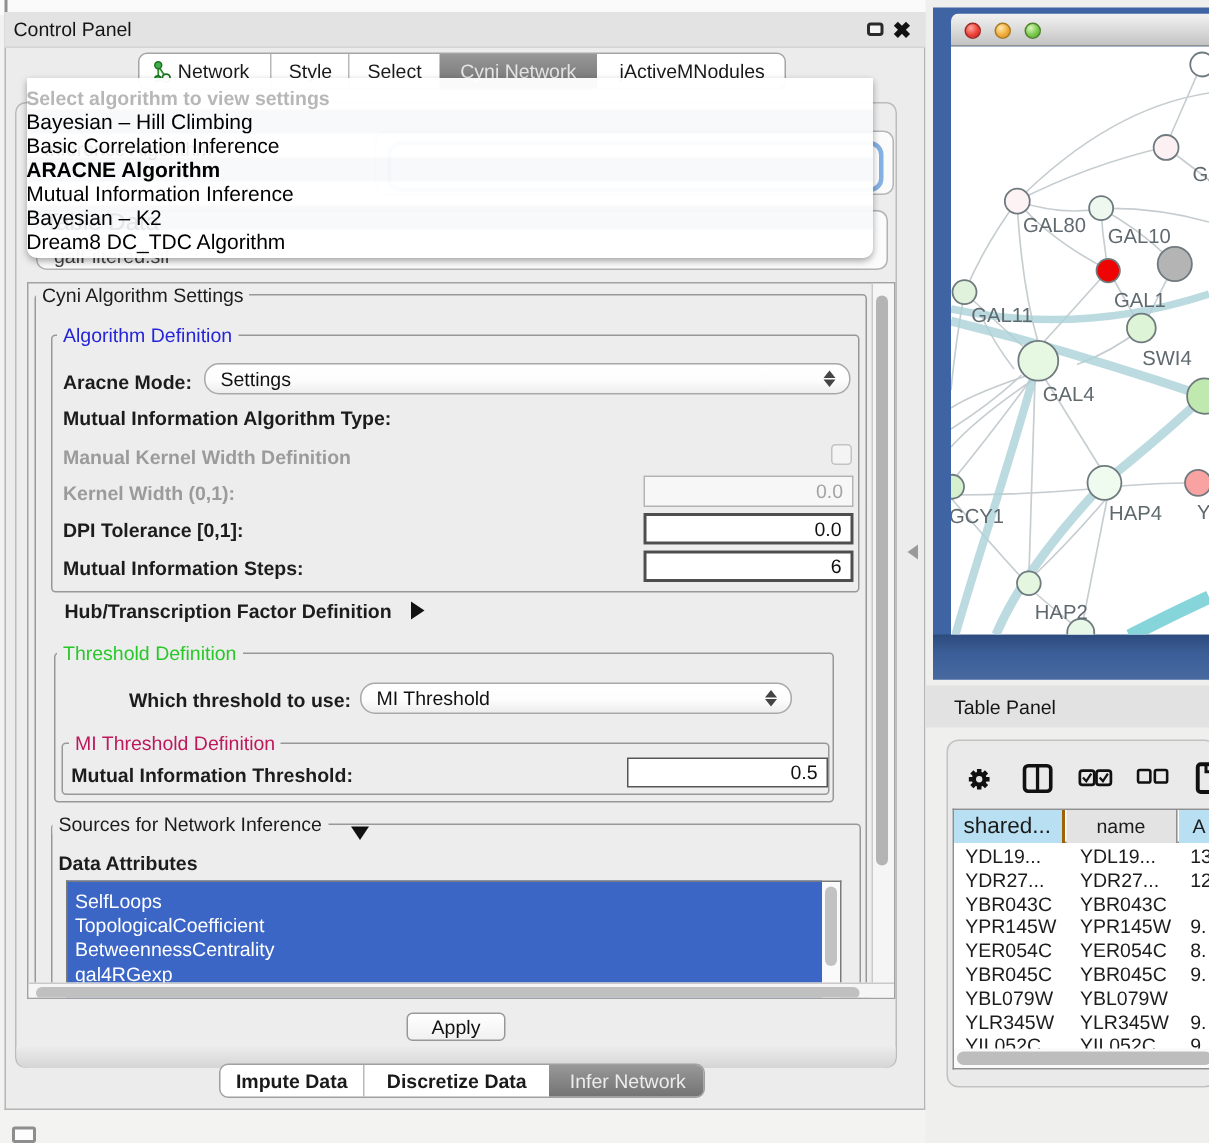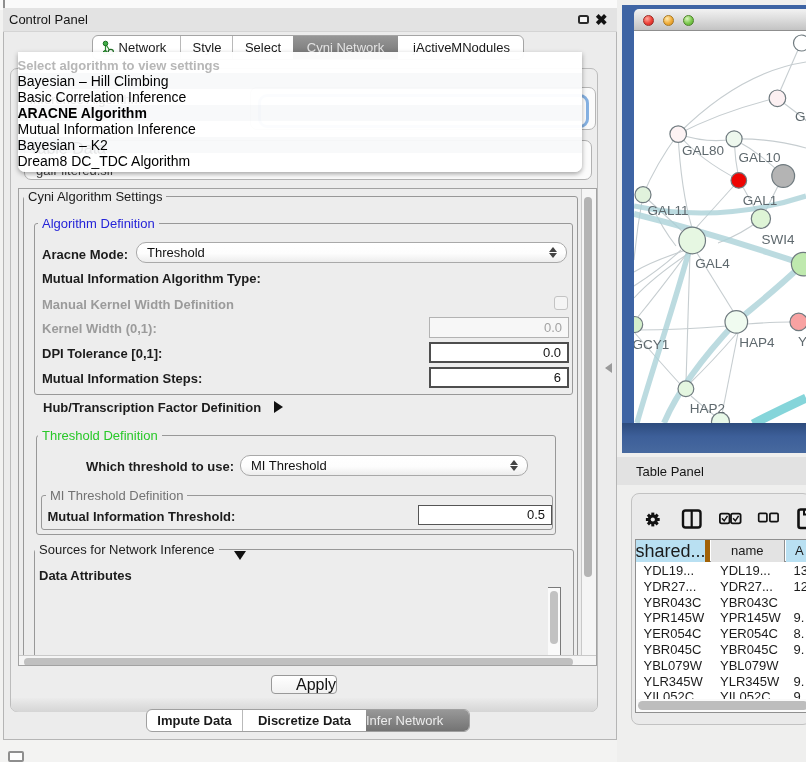--- a/index.html
+++ b/index.html
@@ -56,65 +56,68 @@
 
 <div class="abs" style="left:18px;top:188px;width:579px;height:478px;background:#ededed;border:1px solid #a2a2a2;overflow:hidden;">
  <div class="abs" style="left:0;top:0;width:577px;height:476px;overflow:hidden;">
 
   <div class="grp" style="left:3.5px;top:7px;width:555px;height:520px;"></div>
   <div class="gt" style="left:5px;top:1px;color:#1c1c1c;">Cyni Algorithm Settings</div>
 
   <div class="grp" style="left:14.5px;top:34px;width:539px;height:172px;"></div>
   <div class="gt" style="left:19px;top:28px;color:#2524d8;">Algorithm Definition</div>
   <div class="lbl abs" style="left:23px;top:58px;">Aracne Mode:</div>
-  <div class="combo" style="left:117px;top:53px;width:431px;height:21px;line-height:20px;"><span style="padding-left:10px;">Threshold</span><span class="ar up"></span><span class="ar dn"></span></div>
+  <div class="combo" style="left:117px;top:53px;width:431px;height:21px;line-height:20px;"><span style="padding-left:10px;">Settings</span><span class="ar up"></span><span class="ar dn"></span></div>
   <div class="lbl abs" style="left:23px;top:82px;">Mutual Information Algorithm Type:</div>
   <div class="glbl abs" style="left:23px;top:108px;">Manual Kernel Width Definition</div>
   <div class="abs" style="left:535px;top:107px;width:14px;height:14px;border:1px solid #c3c3c3;border-radius:3px;background:#f4f4f4;"></div>
   <div class="glbl abs" style="left:23px;top:132px;">Kernel Width (0,1):</div>
   <div class="fld" style="left:410px;top:128px;width:140px;height:21px;line-height:19px;border:1px solid #b3b3b3;background:#f7f7f7;color:#a3a3a3;">0.0</div>
   <div class="lbl abs" style="left:23px;top:157px;">DPI Tolerance [0,1]:</div>
   <div class="fld" style="left:410px;top:153px;width:140px;height:21px;line-height:18px;border:2px solid #4e4e4e;">0.0</div>
   <div class="lbl abs" style="left:23px;top:182px;">Mutual Information Steps:</div>
   <div class="fld" style="left:410px;top:178px;width:140px;height:21px;line-height:18px;border:2px solid #4e4e4e;">6</div>
 
   <div class="lbl abs" style="left:24px;top:211px;">Hub/Transcription Factor Definition</div>
   <div class="abs" style="left:255px;top:212px;width:0;height:0;border-top:6px solid transparent;border-bottom:6px solid transparent;border-left:9px solid #111;"></div>
 
   <div class="grp" style="left:16.5px;top:246px;width:520px;height:100px;"></div>
   <div class="gt" style="left:19px;top:240px;color:#28c828;">Threshold Definition</div>
   <div class="lbl abs" style="left:55px;top:270px;width:160px;text-align:right;">Which threshold to use:</div>
   <div class="combo" style="left:221px;top:266px;width:288px;height:21px;line-height:20px;"><span style="padding-left:10px;">MI Threshold</span><span class="ar up"></span><span class="ar dn"></span></div>
   <div class="grp" style="left:22px;top:306px;width:512px;height:35px;"></div>
-  <div class="gt" style="left:27px;top:300px;color:#737373;">MI Threshold Definition</div>
+  <div class="gt" style="left:27px;top:300px;color:#be185d;">MI Threshold Definition</div>
   <div class="lbl abs" style="left:28.5px;top:320px;">Mutual Information Threshold:</div>
   <div class="fld" style="left:399px;top:316px;width:134px;height:20px;line-height:18px;border:1.5px solid #555;">0.5</div>
 
   <div class="grp" style="left:15px;top:360px;width:540px;height:180px;"></div>
   <div class="gt" style="left:16px;top:354px;color:#1c1c1c;">Sources for Network Inference</div>
   <div class="abs" style="left:215px;top:362px;width:0;height:0;border-left:6.5px solid transparent;border-right:6.5px solid transparent;border-top:9px solid #111;"></div>
   <div class="lbl abs" style="left:20px;top:379px;">Data Attributes</div>
+  <div class="abs" style="left:25px;top:398px;width:503.5px;height:90px;background:#3c66c6;border:1px solid #7a7a7a;border-right:none;color:#fff;font-size:13px;">
+    <div style="padding:4.5px 0 0 5px;line-height:16.4px;">SelfLoops<br>TopologicalCoefficient<br>BetweennessCentrality<br>gal4RGexp</div>
+  </div>
   <div class="abs" style="left:528.5px;top:398px;width:13.5px;height:90px;background:#fafafa;border:1px solid #7a7a7a;border-left:none;"></div>
   <div class="abs" style="left:531px;top:402px;width:8px;height:53px;background:#c2c2c2;border-radius:4px;"></div>
  </div>
 
  <div class="abs" style="left:562px;top:0;width:15px;height:476px;background:#f5f5f5;border-left:1px solid #c9c9c9;"></div>
  <div class="abs" style="left:565px;top:8px;width:7.5px;height:380px;background:#b4b4b4;border-radius:4px;"></div>
  <div class="abs" style="left:0;top:466px;width:577px;height:11px;background:#f5f5f5;border-top:1px solid #c9c9c9;"></div>
  <div class="abs" style="left:5px;top:468.5px;width:549px;height:8.5px;background:#c0c0c0;border-radius:4px;"></div>
 </div>
 
-<div class="abs" style="left:271px;top:675px;width:66px;height:19px;background:linear-gradient(180deg,#fff,#f1f1f1);border:1px solid #999;border-radius:4px;font-size:16px;color:#111;text-align:right;line-height:17px;">Apply</div>
+<div class="abs" style="left:271px;top:675px;width:66px;height:19px;background:linear-gradient(180deg,#fff,#f1f1f1);border:1px solid #999;border-radius:4px;font-size:13px;color:#111;text-align:center;line-height:17px;">Apply</div>
 
 <div class="abs" style="left:146px;top:709px;width:324px;height:22.5px;background:#fff;border:1px solid #a0a0a0;border-radius:6px;overflow:hidden;">
   <div class="abs" style="left:95px;top:0;width:1px;height:23px;background:#b9b9b9;"></div>
   <div class="abs" style="left:219px;top:0;width:105px;height:23px;background:linear-gradient(180deg,#989898,#707070);"></div>
   <div class="abs" style="left:0;top:0;width:95px;height:23px;font-size:13px;font-weight:bold;color:#1a1a1a;text-align:center;line-height:22px;">Impute Data</div>
   <div class="abs" style="left:96px;top:0;width:123px;height:23px;font-size:13px;font-weight:bold;color:#1a1a1a;text-align:center;line-height:22px;">Discretize Data</div>
-  <div class="abs" style="left:219px;top:0;width:105px;height:23px;font-size:13px;color:#ececec;text-align:left;line-height:22px;">Infer Network</div>
+  <div class="abs" style="left:219px;top:0;width:105px;height:23px;font-size:13px;color:#ececec;text-align:center;line-height:22px;">Infer Network</div>
 </div>
 
 <div class="abs" style="left:17.5px;top:52px;width:564px;height:120px;background:rgba(255,255,255,0.965);border-radius:0 0 7px 7px;box-shadow:0 2px 5px rgba(0,0,0,0.35);overflow:hidden;">
   <div class="abs" style="left:0;top:21px;width:564px;height:16px;background:rgba(120,140,160,0.05);"></div>
   <div class="abs" style="left:0;top:53px;width:564px;height:16px;background:rgba(120,140,160,0.05);"></div>
   <div class="abs" style="left:0;top:85px;width:564px;height:16px;background:rgba(120,140,160,0.05);"></div>
   <div class="abs" style="left:12px;top:40px;font-size:13px;color:rgba(100,100,100,0.13);">Inference Algorithm</div>
   <div class="abs" style="left:12px;top:88px;font-size:16px;color:rgba(100,100,100,0.13);">Table Data</div>
   <div class="abs" style="left:0;top:6px;width:564px;font-size:13px;font-weight:bold;color:#b7b7b7;">Select algorithm to view settings</div>
   <div class="abs" style="left:0;top:21px;width:564px;font-size:14px;color:#000;line-height:16px;">
@@ -240,21 +243,21 @@
    <rect x="769.9" y="513.3" width="8.2" height="8.4" rx="1.2"></rect>
   </g>
 
   <rect x="798.5" y="509.5" width="13" height="18.5" rx="2" fill="none" stroke="#111" stroke-width="2.6"></rect>
   <path d="M804,509.5 l0,5 6,0" fill="none" stroke="#111" stroke-width="2"></path>
   </g>
 </svg>
 
 <div class="abs" style="left:634.5px;top:538.5px;width:172px;height:174px;background:#fff;border:1px solid #8f8f8f;border-right:none;overflow:hidden;">
   <div class="abs" style="left:0;top:0;width:172px;height:22.5px;border-bottom:1px solid #8f8f8f;">
-    <div class="abs" style="left:0;top:0;width:74px;height:22.5px;background:#b9e0f2;border-right:5px solid #a16207;font-size:18px;color:#1b1b1b;text-align:center;line-height:22px;">shared...</div>
+    <div class="abs" style="left:0;top:0;width:74px;height:22.5px;background:#b9e0f2;border-right:2px solid #a16207;font-size:15px;color:#1b1b1b;text-align:center;line-height:22px;">shared...</div>
     <div class="abs" style="left:75px;top:0;width:74.5px;height:22.5px;background:#e3e3e3;border-right:1px solid #8f8f8f;font-size:13px;color:#1b1b1b;text-align:center;line-height:22px;">name</div>
     <div class="abs" style="left:150.5px;top:0;width:22px;height:22.5px;background:#b9e0f2;font-size:13px;color:#1b1b1b;line-height:22px;padding-left:9px;">A</div>
   </div>
   <div class="abs" style="left:8px;top:23.5px;font-size:13px;line-height:15.8px;color:#1c1c1c;white-space:pre;">YDL19...
 YDR27...
 YBR043C
 YPR145W
 YER054C
 YBR045C
 YBL079W

